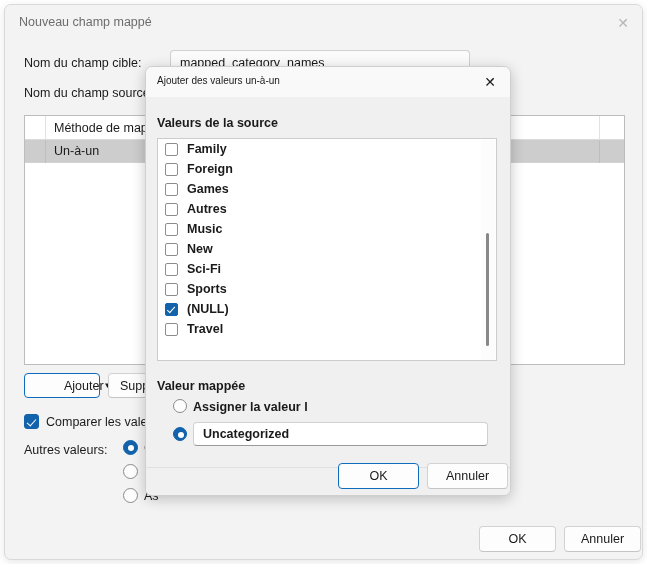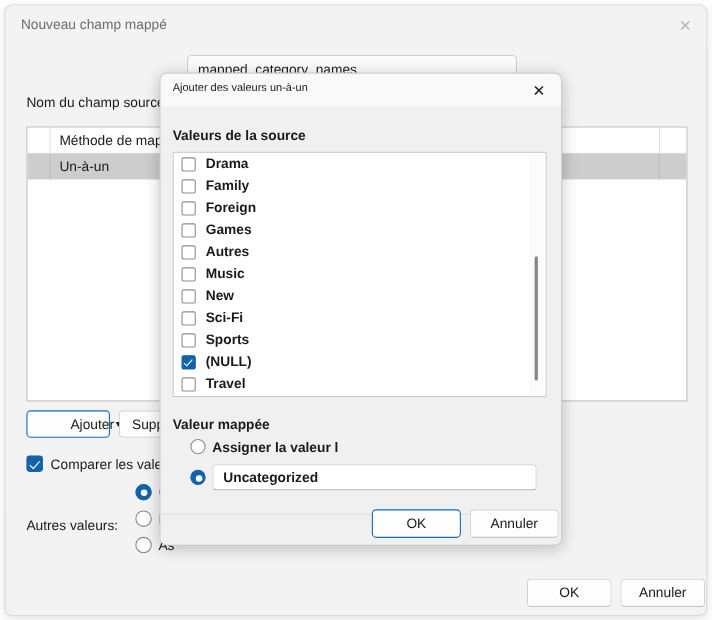--- a/index.html
+++ b/index.html
@@ -406,20 +406,21 @@
 </head>
 <body>
 
 <div id="outer-dialog">
 
   <div id="outer-titlebar">
     <div id="outer-title">Nouveau champ mappé</div>
     <div id="outer-close">✕</div>
   </div>
 
+  <div class="lbl" style="left:19px; top:51px;">Nom du champ cible:</div>
   <div class="textbox" style="left:165px; top:45px; width:300px; height:25px;">mapped_category_names</div>
 
   <div class="lbl" style="left:19px; top:81px;">Nom du champ source:</div>
 
   <div id="grid">
     <div class="grid-corner"></div>
 
     <div id="grid-header">
       <div class="grid-col-sep" style="left:20px;"></div>
       <div class="grid-col-sep" style="left:449px;"></div>
@@ -441,21 +442,21 @@
     <div class="arrow">▼</div>
   </div>
 
   <div class="btn" style="left:103px; top:368px; width:86px; height:25px; justify-content:flex-start; padding-left:11px;">
     <span>Supprimer</span>
   </div>
 
   <div class="cb checked" style="left:19px; top:409px;"></div>
   <div class="lbl" style="left:41px; top:410px;">Comparer les valeurs</div>
 
-  <div class="lbl" style="left:19px; top:438px;margin-top:28px;">Autres valeurs:</div>
+  <div class="lbl" style="left:19px; top:438px;">Autres valeurs:</div>
 
   <div class="rb selected" style="left:118px; top:435px;"></div>
   <div class="lbl" style="left:139px; top:436px;">Ga</div>
 
   <div class="rb" style="left:118px; top:459px;"></div>
   <div class="lbl" style="left:139px; top:460px;">No</div>
 
   <div class="rb" style="left:118px; top:483px;"></div>
   <div class="lbl" style="left:139px; top:484px;">As</div>
 
@@ -472,24 +473,20 @@
   <div id="inner-titlebar">
     <div id="inner-title">Ajouter des valeurs un-à-un</div>
     <div id="inner-close">✕</div>
   </div>
 
   <div id="inner-body">
 
     <div id="source-label">Valeurs de la source</div>
 
     <div id="listbox">
-      <div class="list-item">
-        <span class="box"></span>
-        <span>Drama</span>
-      </div>
       <div class="list-item">
         <span class="box"></span>
         <span>Family</span>
       </div>
       <div class="list-item">
         <span class="box"></span>
         <span>Foreign</span>
       </div>
       <div class="list-item">
         <span class="box"></span>

